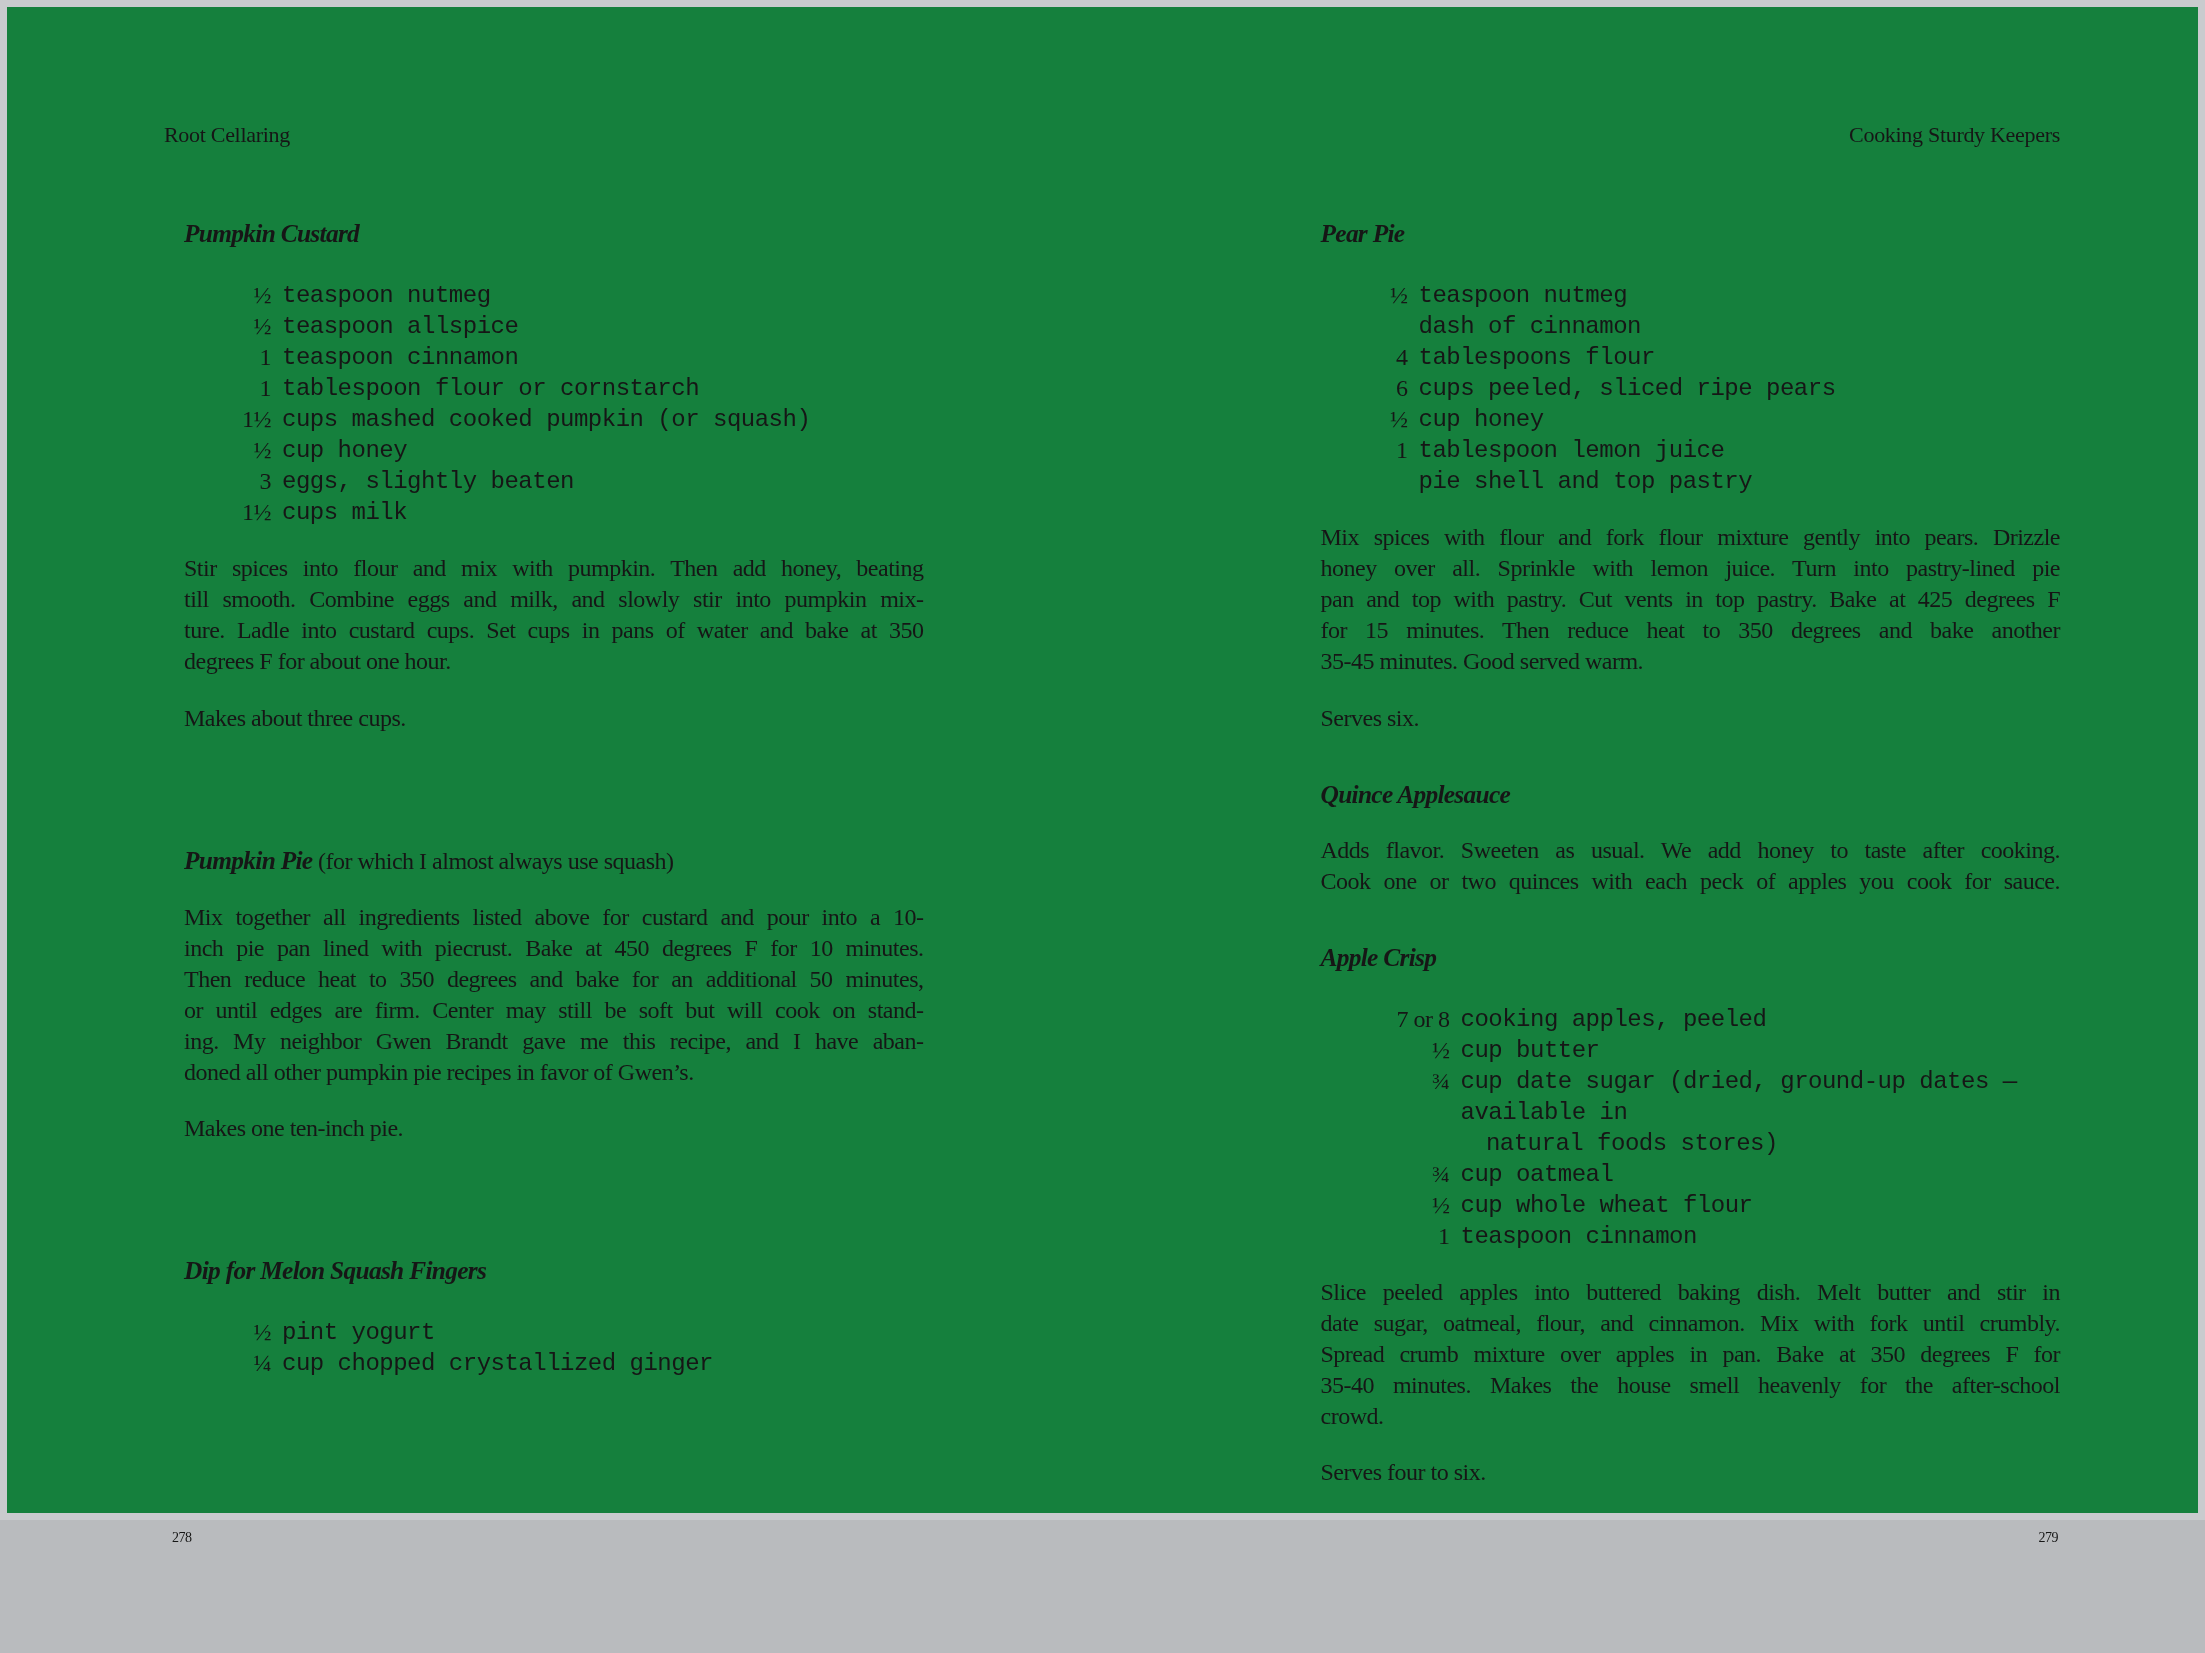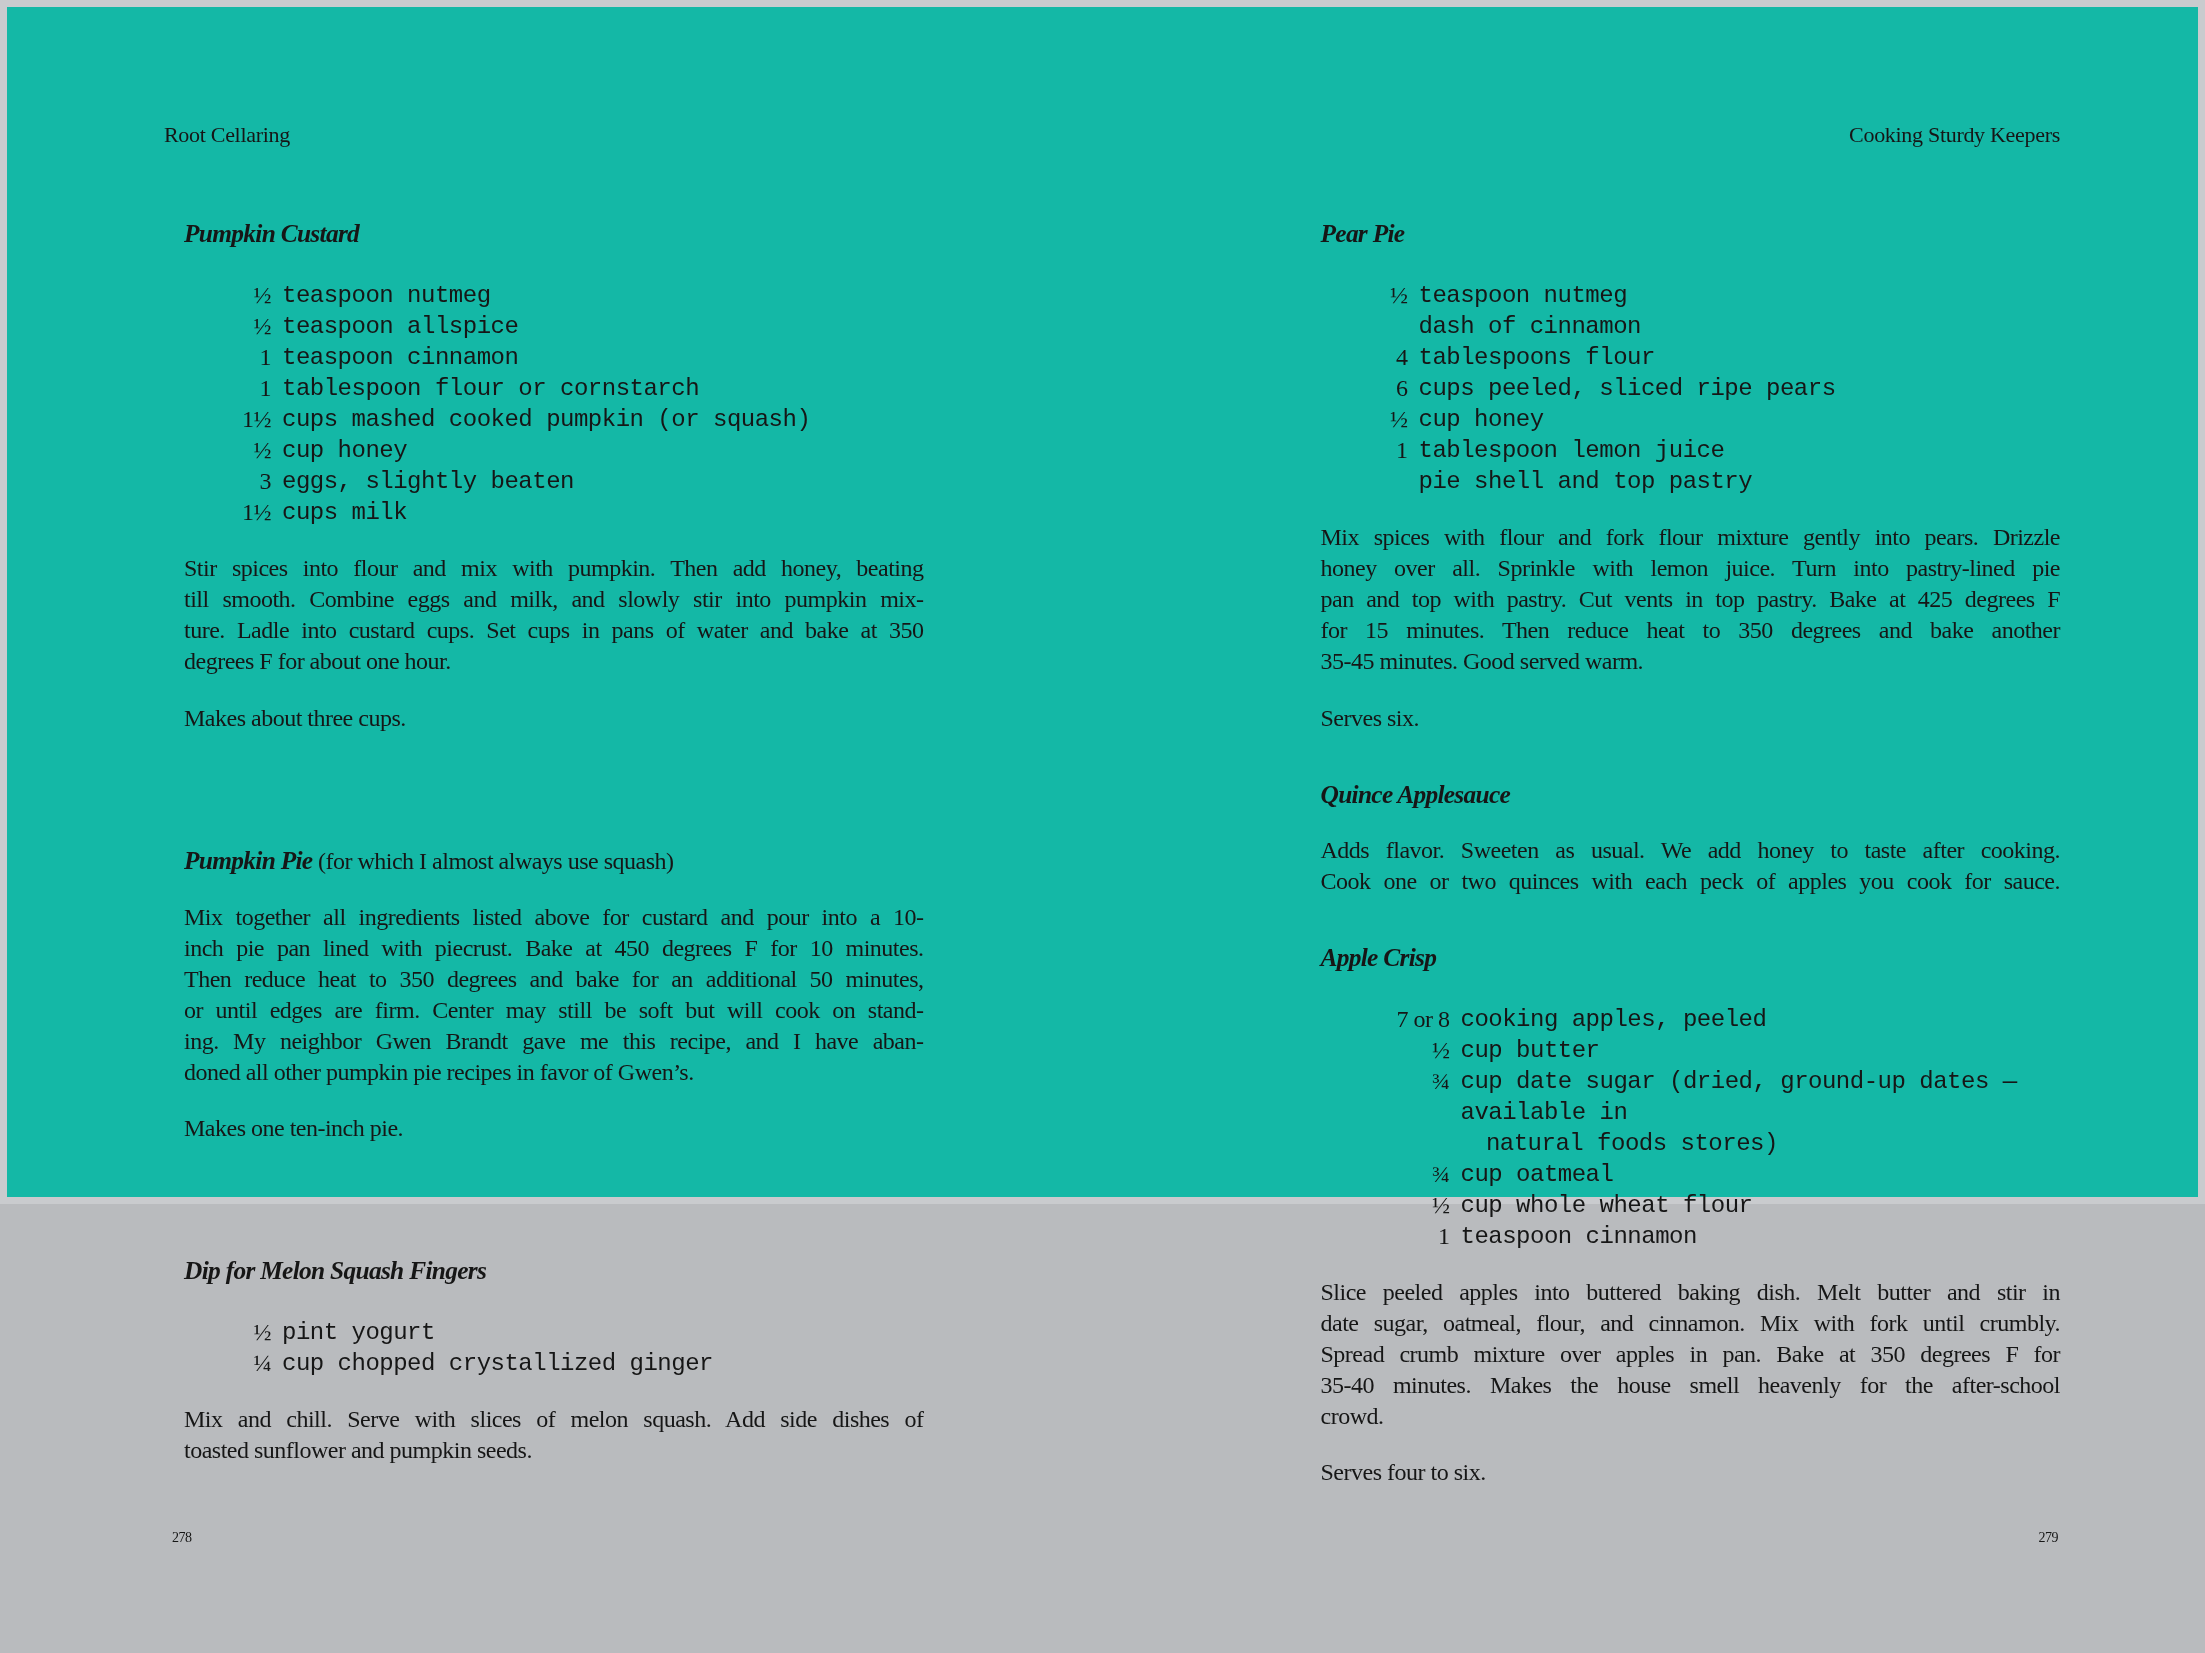--- a/index.html
+++ b/index.html
@@ -5,24 +5,24 @@
   html, body {
     margin: 0;
     padding: 0;
     width: 2205px;
     height: 1654px;
     overflow: hidden;
     background: #b9bbbe;
   }
   .scan {
     width: 2205px;
-    height: 1204px;
+    height: 1520px;
     box-sizing: border-box;
     border: 7.6px solid #c9cbce;
-    background: #14b8a6;
+    background: #15803d;
     display: flex;
     position: relative;
     font-family: "Liberation Serif", "DejaVu Serif", serif;
     color: #161616;
     gap: 36px;
   }
   .page {
     width: 50%;
     box-sizing: border-box;
     position: relative;
@@ -165,24 +165,20 @@
           <div class="ingredients">
             <div class="ing-row">
               <span class="qty">½</span>
               <div class="ing">pint yogurt</div>
             </div>
             <div class="ing-row">
               <span class="qty">¼</span>
               <div class="ing">cup chopped crystallized ginger</div>
             </div>
           </div>
-          <div class="para">
-            <div class="line">Mix and chill. Serve with slices of melon squash. Add side dishes of</div>
-            <div class="line">toasted sunflower and pumpkin seeds.</div>
-          </div>
         </section>
       </div>
     <div class="page-number">278</div>
   </div>
 
   <div class="page right">
     <div class="running-header">Cooking Sturdy Keepers</div>
     <div class="content">
         <section class="recipe">
           <h3 class="recipe-title"><span class="title-main">Pear Pie</span></h3>

